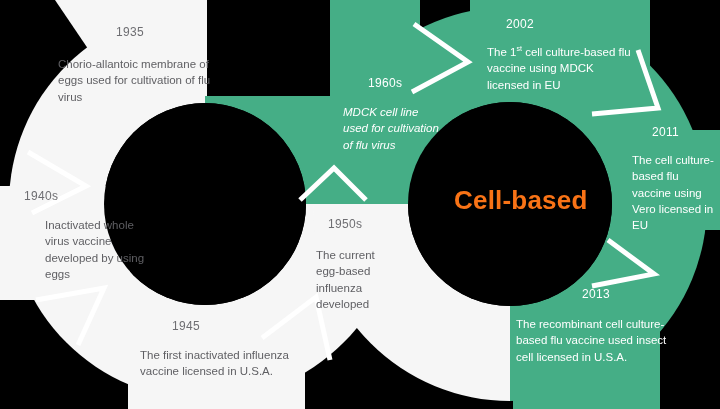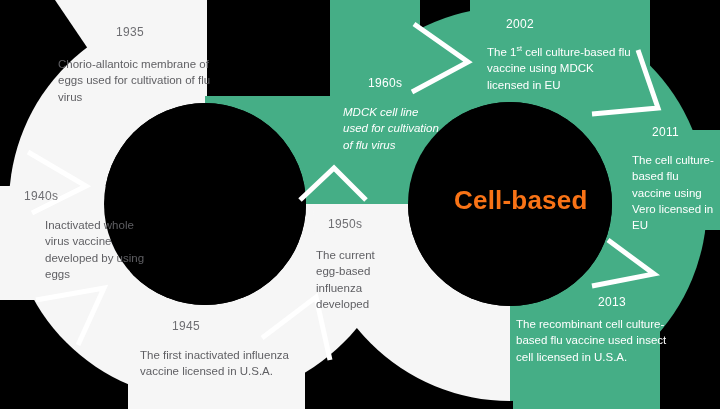--- a/index.html
+++ b/index.html
@@ -47,21 +47,21 @@
   #b1945 .year{left:172px;top:320px;}
   #b1945 .body{left:140px;top:347px;width:160px;}
   #b1950 .year{left:328px;top:218px;}
   #b1950 .body{left:316px;top:247px;width:84px;}
   #b1960 .year{left:368px;top:77px;}
   #b1960 .body{left:343px;top:104px;width:96px;font-style:italic;}
   #b2007 .year{left:506px;top:18px;}
   #b2007 .body{left:487px;top:44px;width:148px;}
   #b2011 .year{left:638px;top:126px;margin-left:14px;}
   #b2011 .body{left:632px;top:152px;width:84px;}
-  #b2013 .year{left:598px;top:288px;margin-top:8px;}
+  #b2013 .year{left:582px;top:288px;}
   #b2013 .body{left:516px;top:316px;width:160px;}
 </style>
 </head>
 <body>
 
 <div id="stage">
 
   <svg class="svg-layer" viewBox="0 0 720 409">
     <defs>
 

